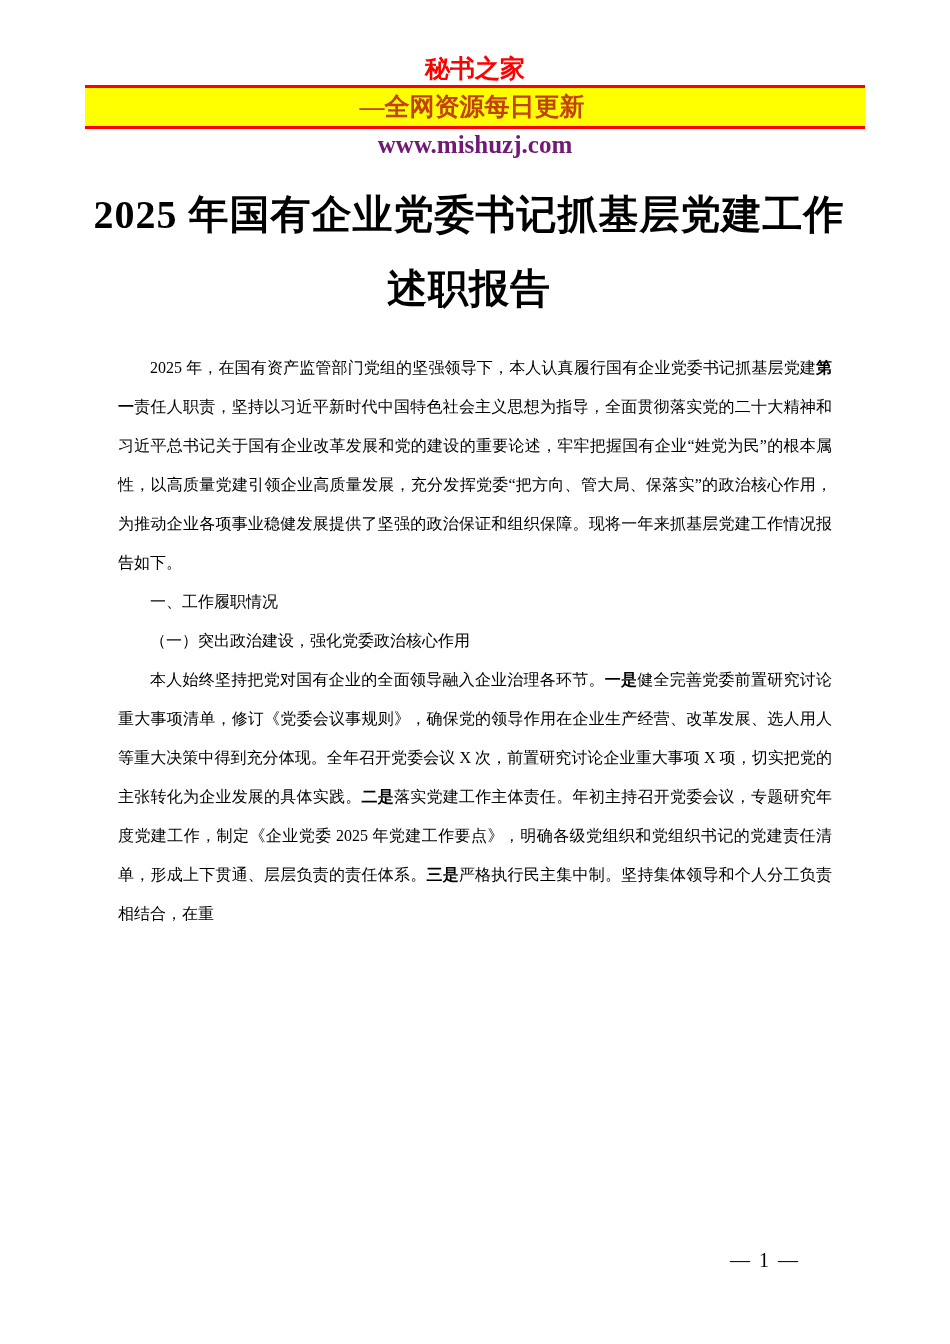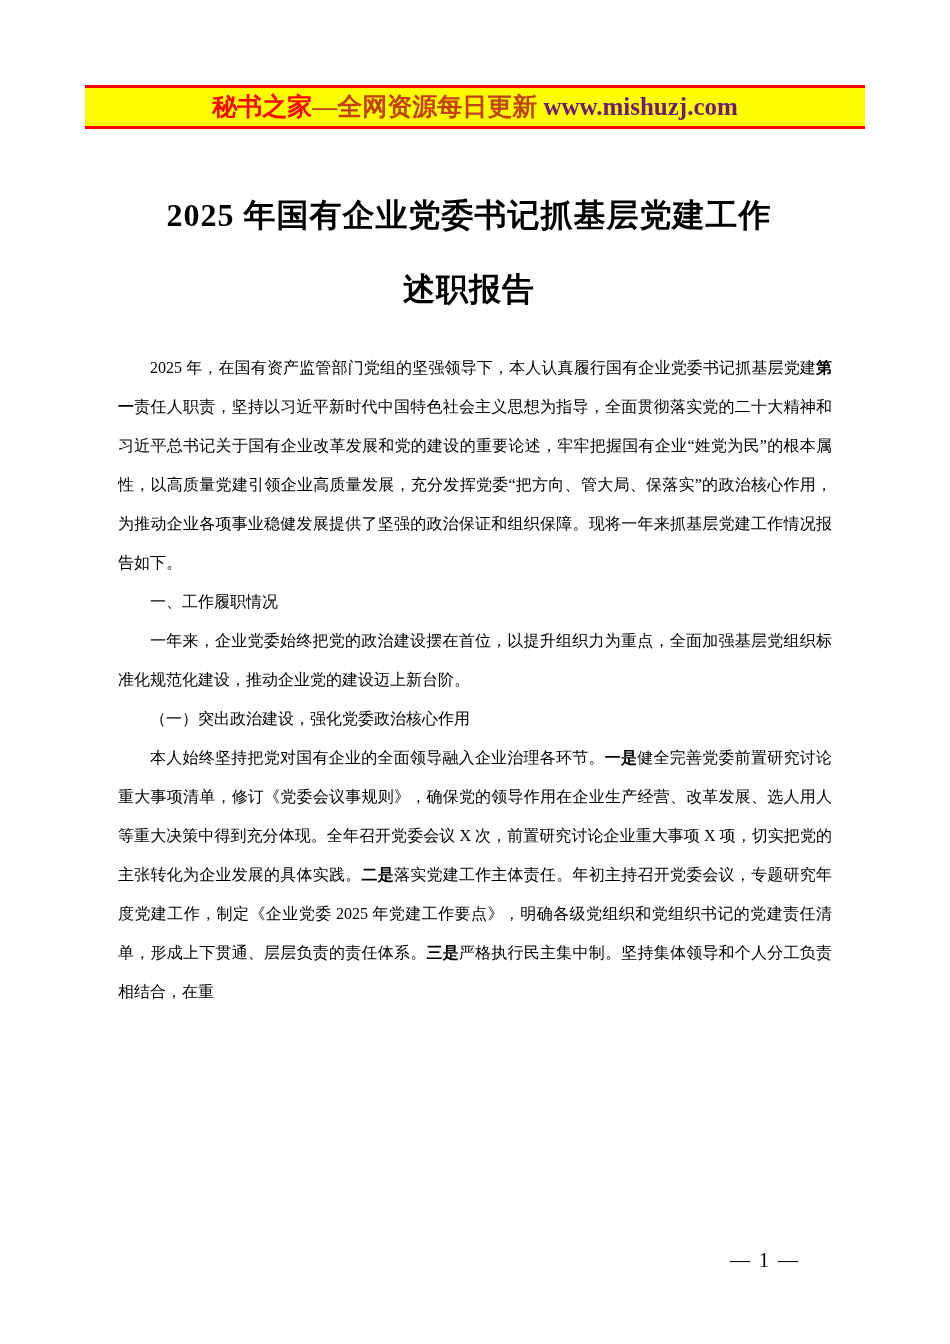--- a/index.html
+++ b/index.html
@@ -27,34 +27,35 @@
     background: #ffff00;
     border-top: 3px solid #ff0000;
     border-bottom: 3px solid #ff0000;
     display: flex;
     align-items: center;
     justify-content: center;
     font-weight: bold;
     font-size: 25px;
     line-height: 38px;
     white-space: pre;
+    flex-direction: column;
   }
   .banner .site-name { color: #ff0000; }
   .banner .tagline   { color: #c2410c; }
   .banner .site-url  { color: #701a75; text-decoration: none; }
 
   
   .doc-title {
     position: absolute;
     left: 68px;
     right: 80px;
     top: 178px;
     margin: 0;
     text-align: center;
-    font-size: 32px;
+    font-size: 40px;
     font-weight: bold;
     line-height: 74px;
     letter-spacing: 1px;
   }
 
   
   .body-text {
     position: absolute;
     left: 118px;
     right: 118px;
@@ -89,20 +90,19 @@
   </div>
 
   <h1 class="doc-title">
     <span>2025 年国有企业党委书记抓基层党建工作</span><br>
     <span>述职报告</span>
   </h1>
 
   <div class="body-text">
       <p class="para"><span>2025 年，在国有资产监管部门党组的坚强领导下，本人认真履行国有企业党委书记抓基层党建</span><span class="bold">第一</span><span>责任人职责，坚持以习近平新时代中国特色社会主义思想为指导，全面贯彻落实党的二十大精神和习近平总书记关于国有企业改革发展和党的建设的重要论述，牢牢把握国有企业“姓党为民”的根本属性，以高质量党建引领企业高质量发展，充分发挥党委“把方向、管大局、保落实”的政治核心作用，为推动企业各项事业稳健发展提供了坚强的政治保证和组织保障。现将一年来抓基层党建工作情况报告如下。</span></p>
       <p class="para"><span>一、工作履职情况</span></p>
-      <p class="para"><span>一年来，企业党委始终把党的政治建设摆在首位，以提升组织力为重点，全面加强基层党组织标准化规范化建设，推动企业党的建设迈上新台阶。</span></p>
       <p class="para"><span>（一）突出政治建设，强化党委政治核心作用</span></p>
       <p class="para"><span>本人始终坚持把党对国有企业的全面领导融入企业治理各环节。</span><span class="bold">一是</span><span>健全完善党委前置研究讨论重大事项清单，修订《党委会议事规则》，确保党的领导作用在企业生产经营、改革发展、选人用人等重大决策中得到充分体现。全年召开党委会议 X 次，前置研究讨论企业重大事项 X 项，切实把党的主张转化为企业发展的具体实践。</span><span class="bold">二是</span><span>落实党建工作主体责任。年初主持召开党委会议，专题研究年度党建工作，制定《企业党委 2025 年党建工作要点》，明确各级党组织和党组织书记的党建责任清单，形成上下贯通、层层负责的责任体系。</span><span class="bold">三是</span><span>严格执行民主集中制。坚持集体领导和个人分工负责相结合，在重</span></p>
     </div>
 
   <div class="page-footer">— 1 —</div>
 
 </div>
 
 </body></html>

